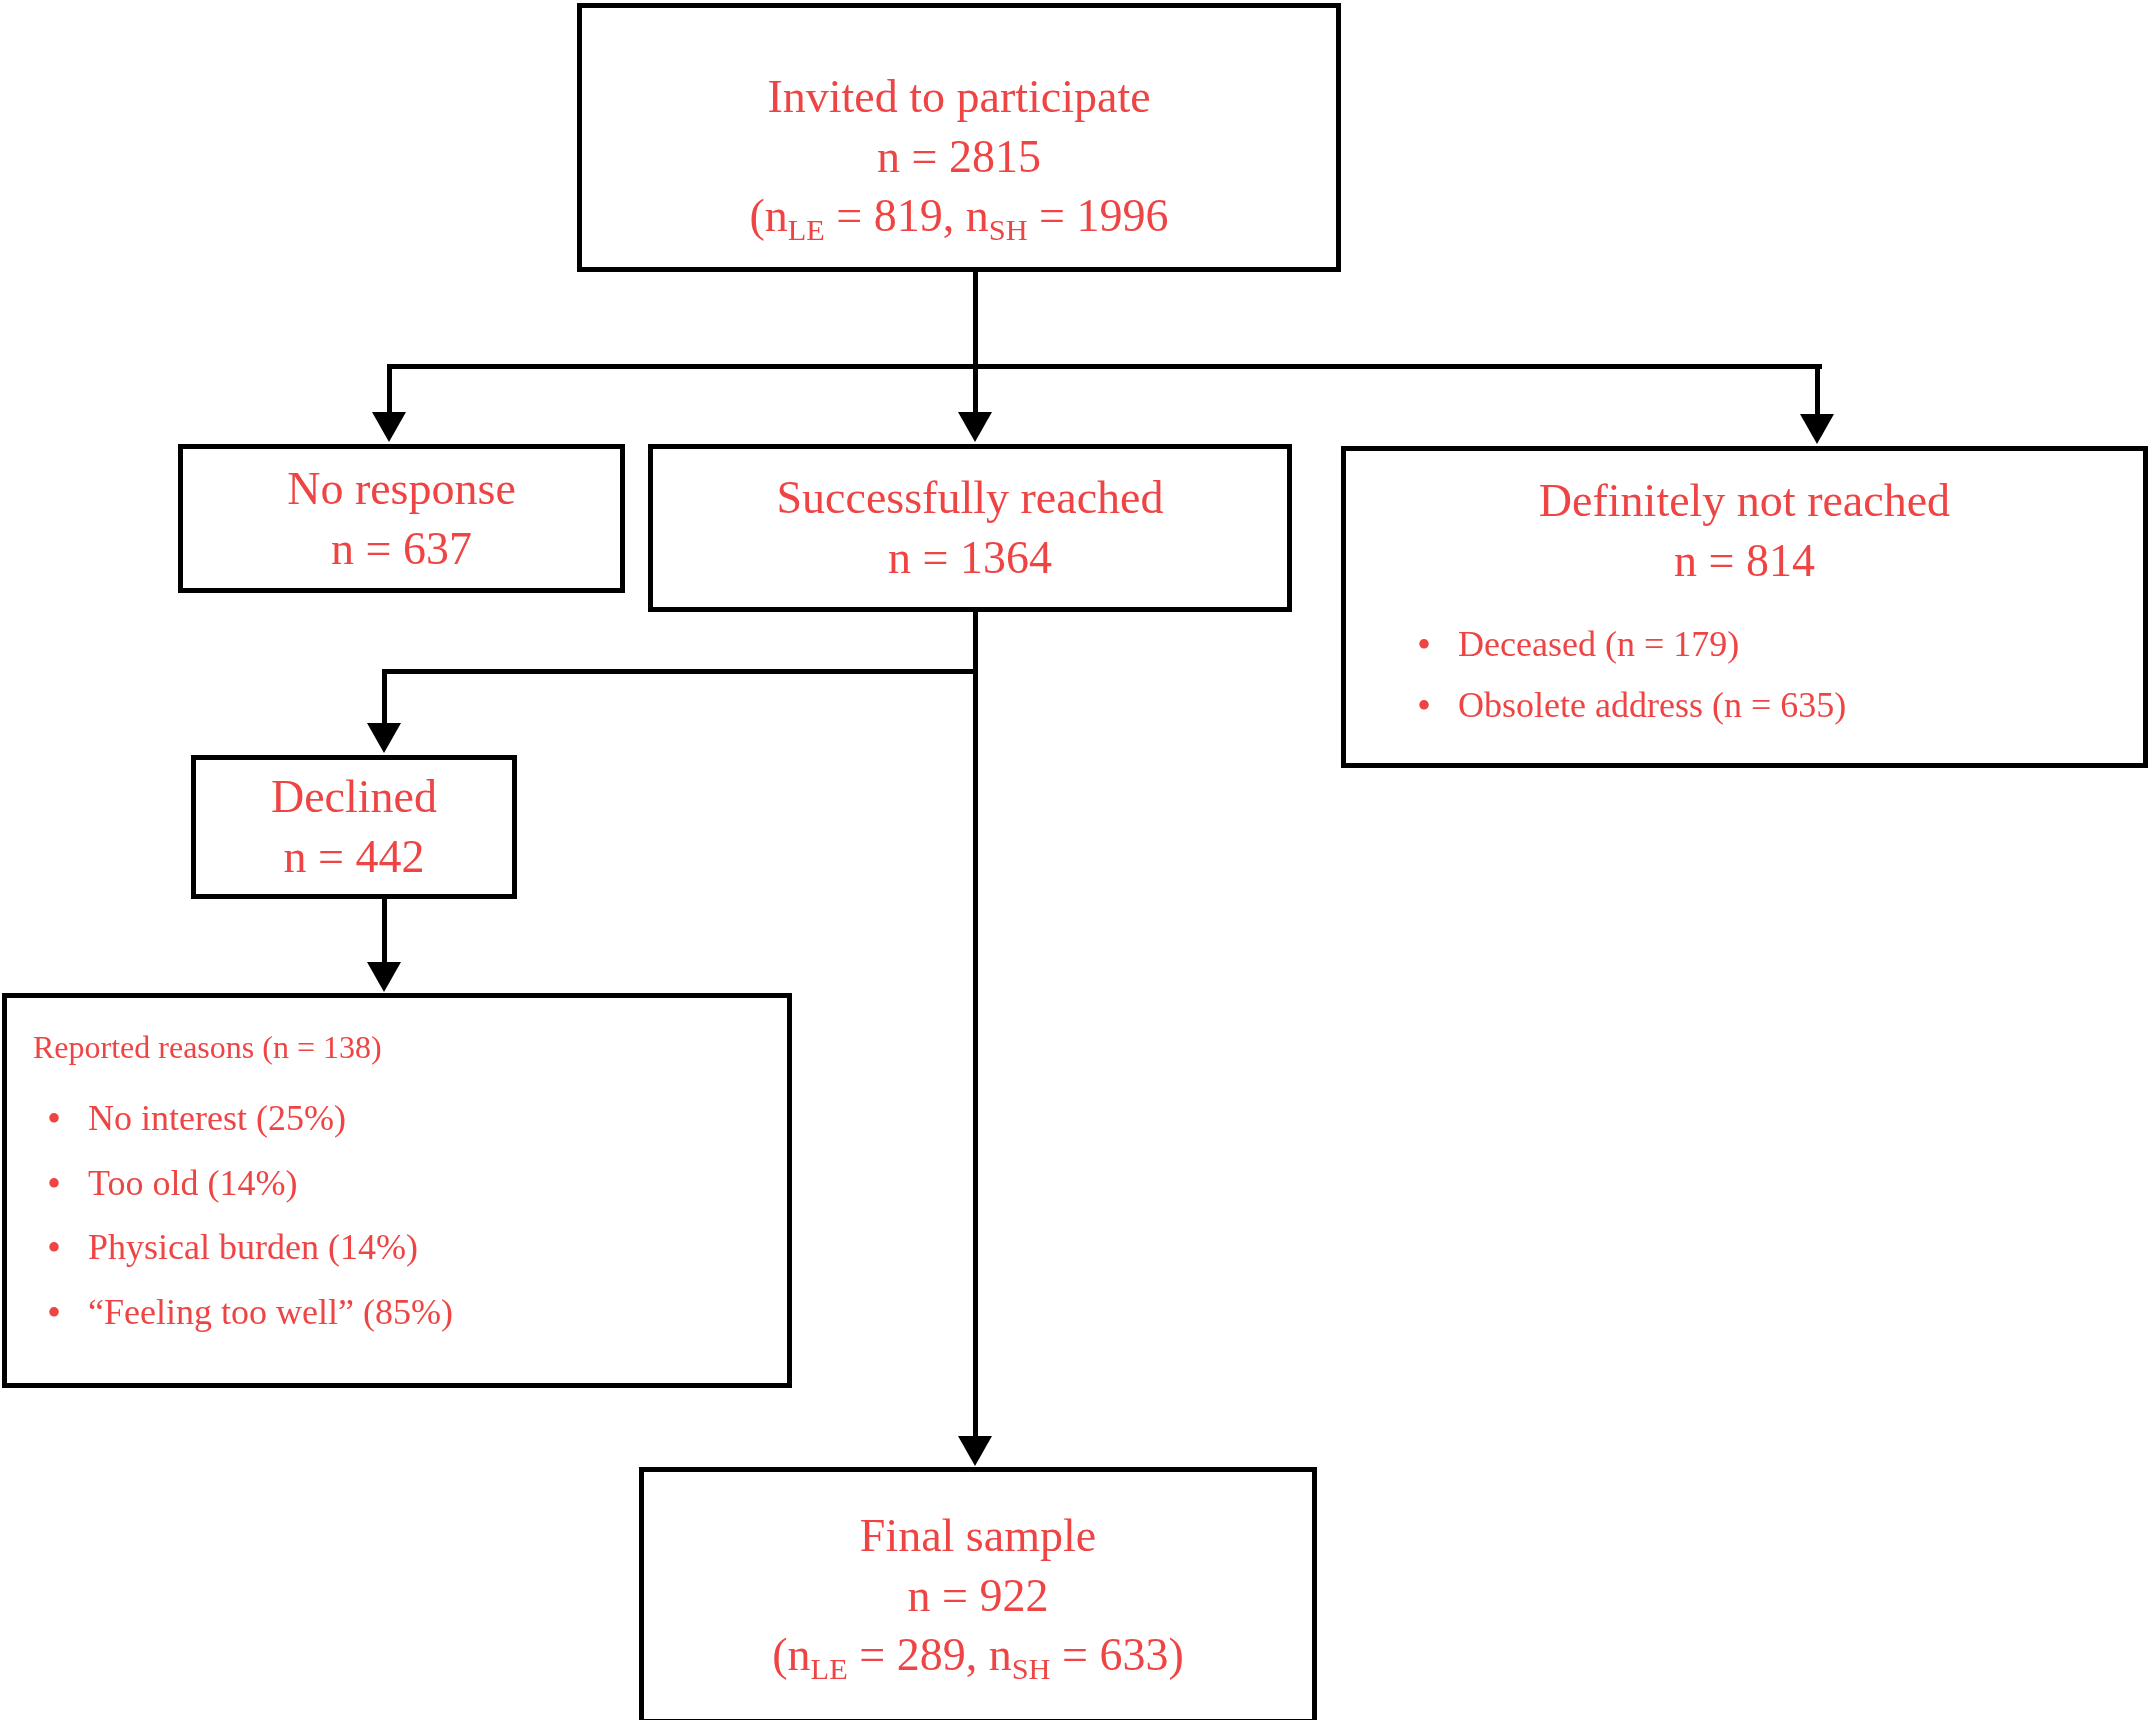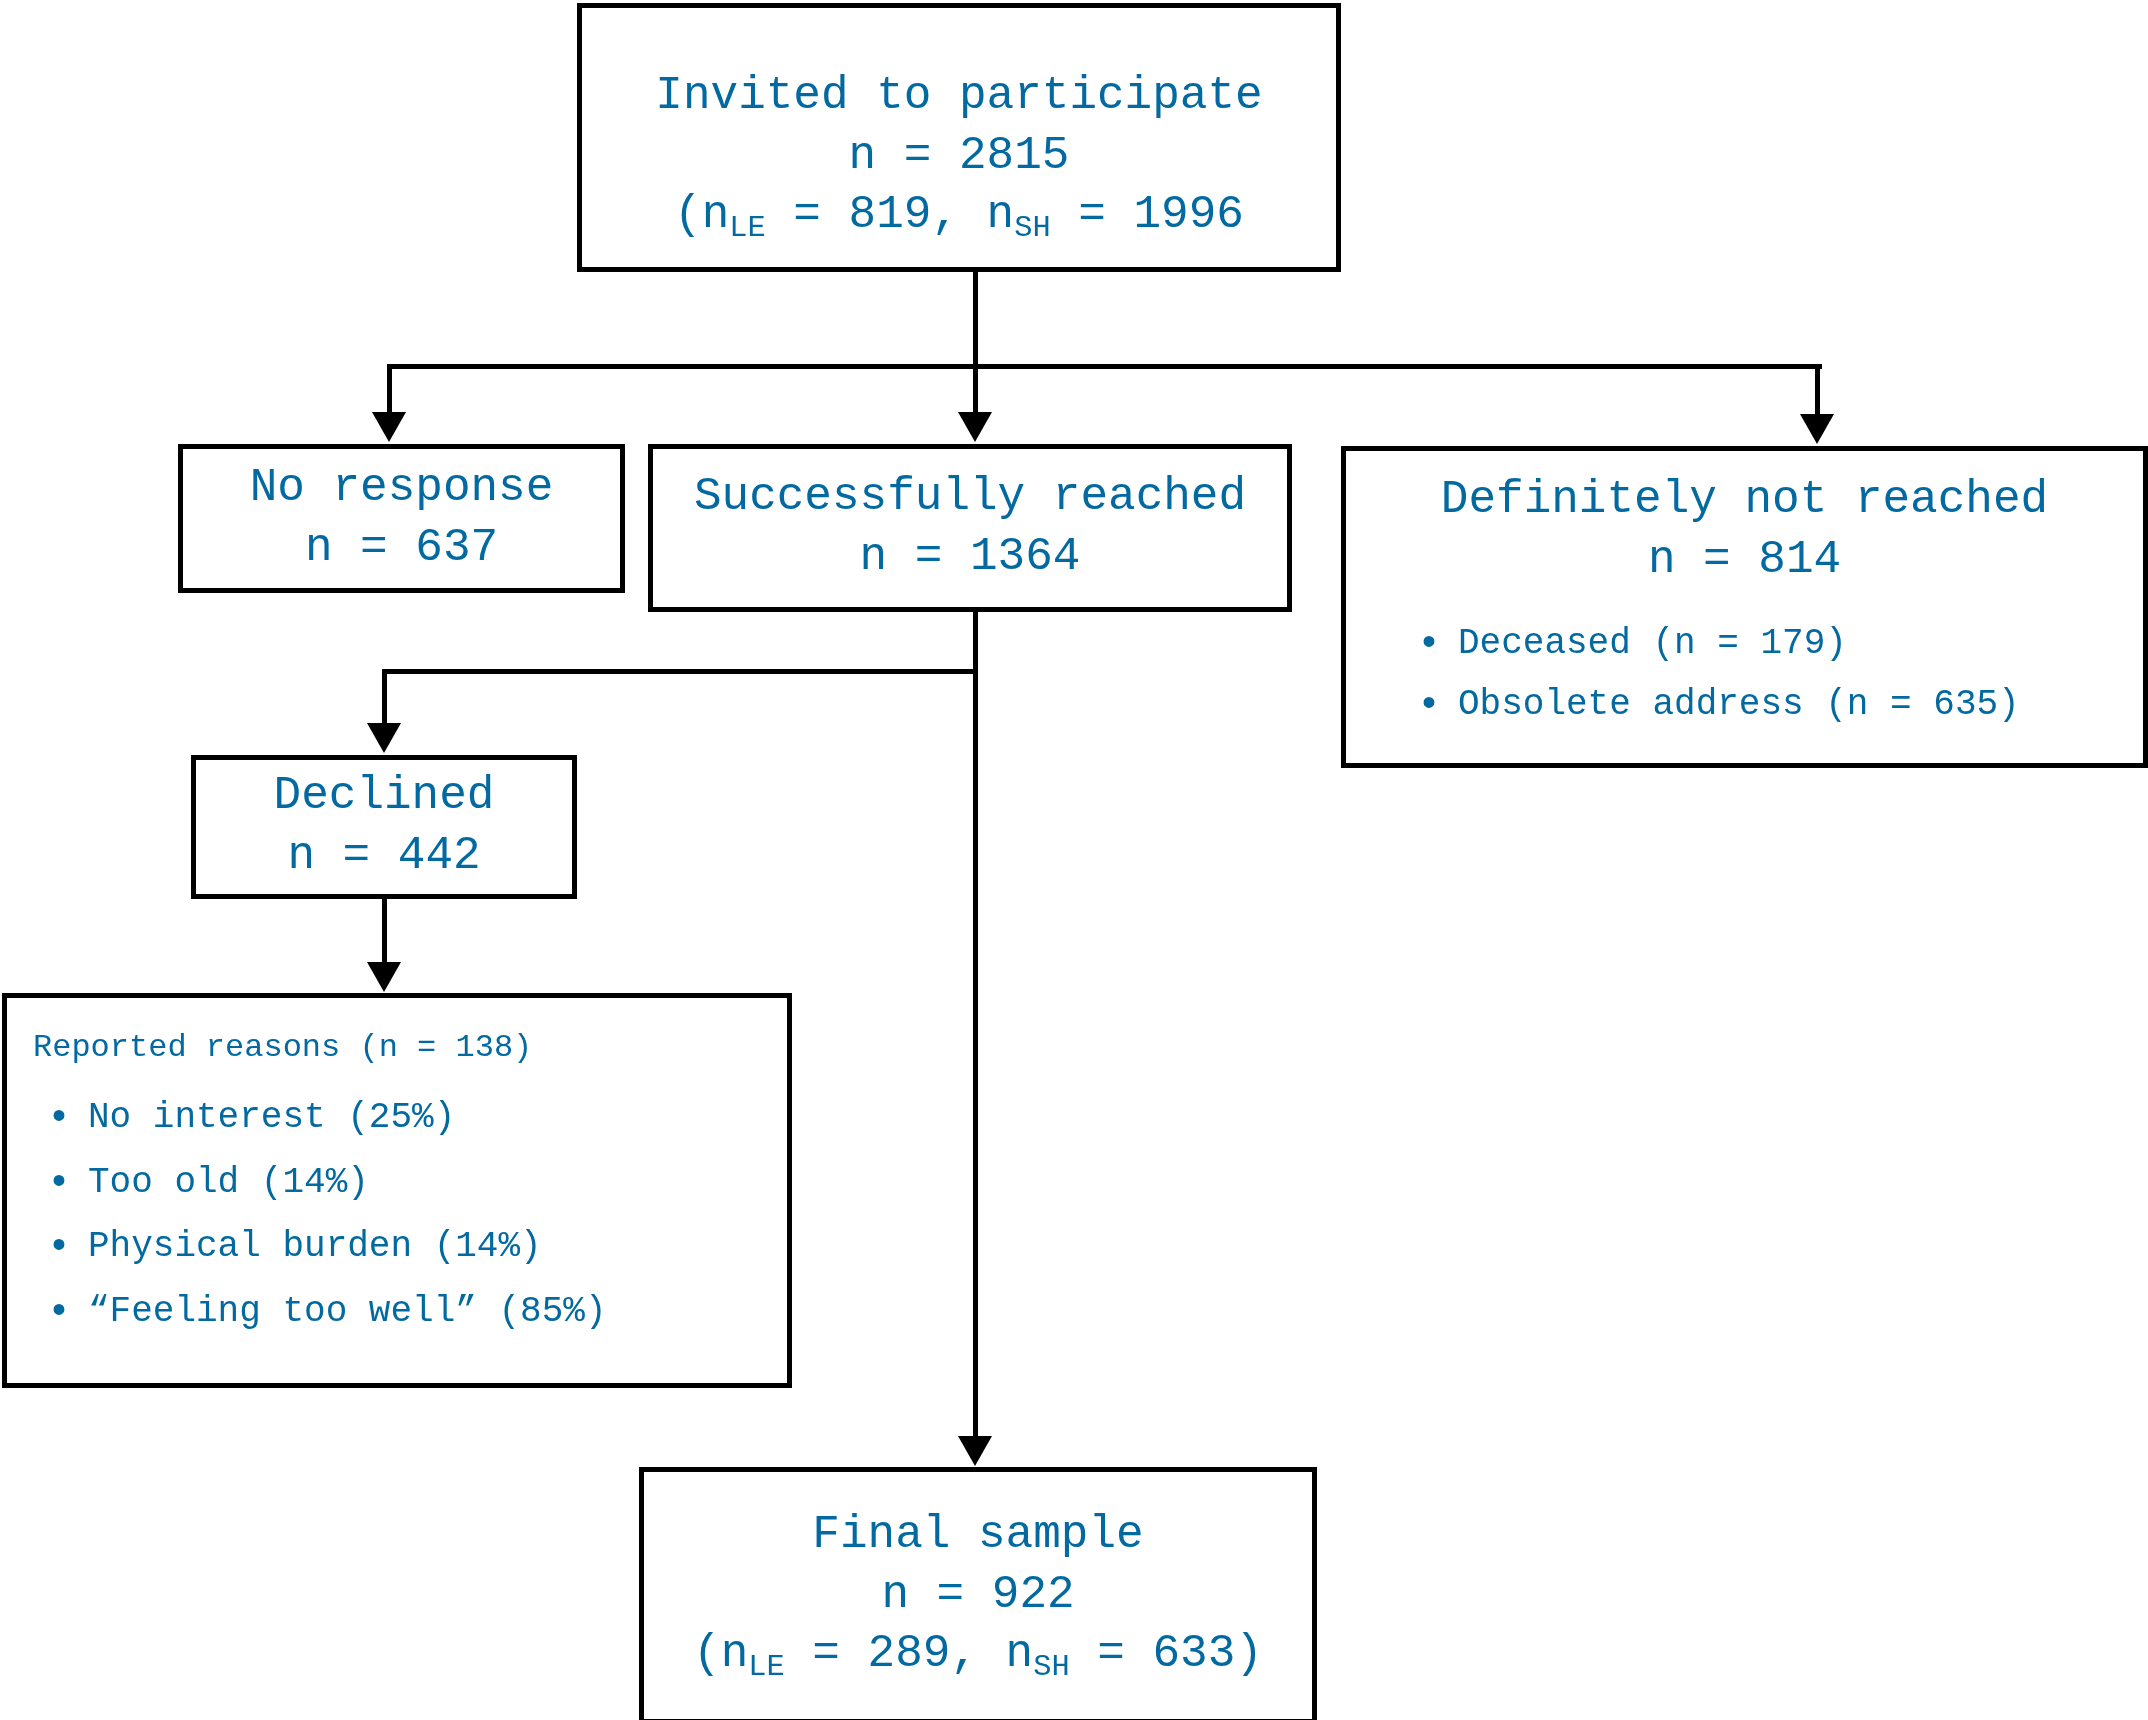--- a/index.html
+++ b/index.html
@@ -5,22 +5,22 @@
   html, body {
     margin: 0;
     padding: 0;
     background: #ffffff;
   }
   #canvas {
     position: relative;
     width: 2148px;
     height: 1721px;
     background: #ffffff;
-    font-family: Liberation Mono, monospace;
-    color: #0369a1;
+    font-family: Liberation Serif, serif;
+    color: #ef4444;
     overflow: hidden;
   }
   .node {
     position: absolute;
     box-sizing: border-box;
     border: 5px solid #000000;
     background: #ffffff;
     display: flex;
     flex-direction: column;
     justify-content: center;
@@ -37,21 +37,21 @@
     vertical-align: baseline;
     position: relative;
     bottom: -0.30em;
   }
 
   
   #node-invited       { left: 577px;  top: 3px;    width: 764px; height: 269px; }
   #node-no-response   { left: 178px;  top: 444px;  width: 447px; height: 149px; }
   #node-reached       { left: 648px;  top: 444px;  width: 644px; height: 168px; }
   #node-not-reached   { left: 1341px; top: 446px;  width: 807px; height: 322px; }
-  #node-declined      { left: 191px;  top: 755px;  width: 386px; height: 144px; }
+  #node-declined      { left: 191px;  top: 755px;  width: 326px; height: 144px; }
   #node-reasons       { left: 2px;    top: 993px; width: 790px; height: 395px; }
   #node-final         { left: 639px;  top: 1467px; width: 678px; height: 257px; }
 
   #node-invited .stack      { padding-top: 38px; }
   #node-not-reached .stack  { width: 100%; }
   #node-reasons .stack      { width: 100%; padding-left: 26px; box-sizing: border-box; }
 
   .bullet-list {
     list-style: none;
     margin: 0;

